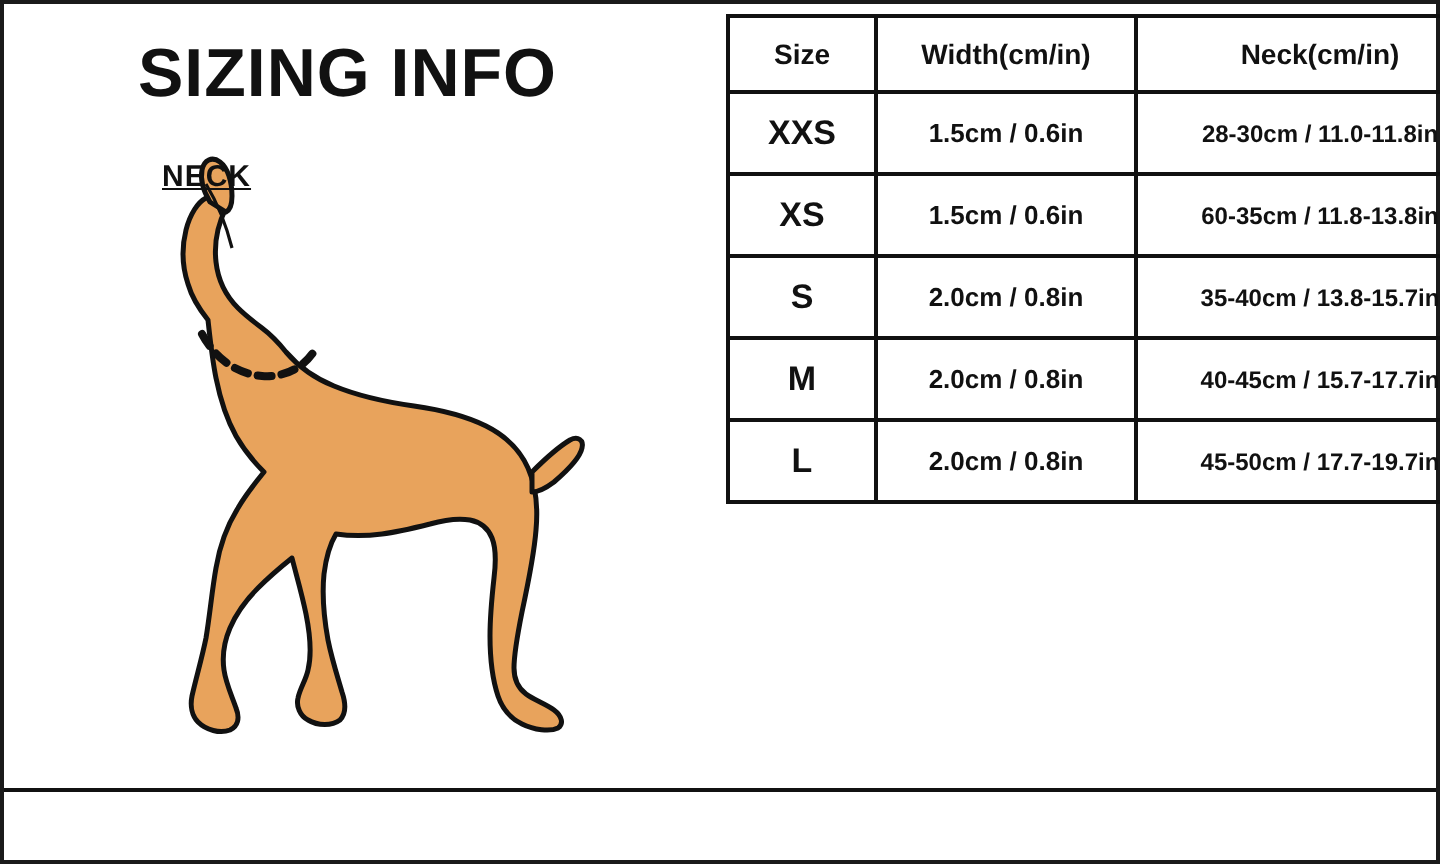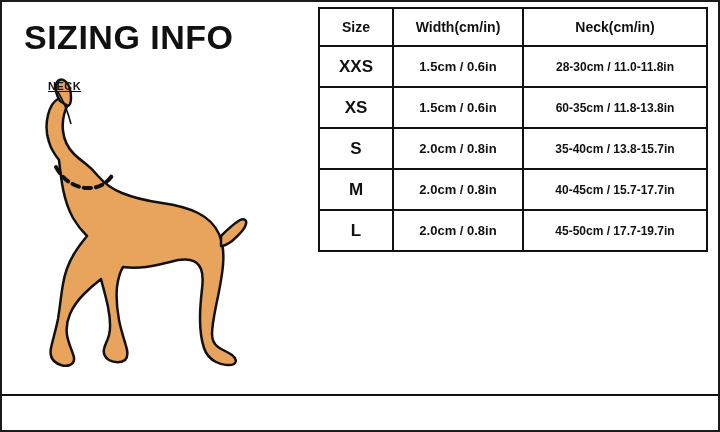--- a/index.html
+++ b/index.html
@@ -29,43 +29,44 @@
     height: 392px;
     display: flex;
     flex-direction: row;
   }
   
   #left-panel {
     position: relative;
     width: 310px;
     height: 392px;
     flex: 0 0 310px;
+    margin-left: 45px;
   }
   #sizing-title {
     position: absolute;
     left: 22px;
     top: 16px;
     font-size: 34px;
     font-weight: bold;
     letter-spacing: 0.5px;
     color: #111111;
     font-family: "Liberation Sans", sans-serif;
   }
   #dog-figure {
     position: absolute;
     left: 14px;
     top: 66px;
     width: 290px;
     height: 300px;
   }
   #neck-label {
     position: absolute;
-    left: 46px;
+    left: 34px;
     top: 78px;
-    font-size: 11px;
+    font-size: 15px;
     font-weight: bold;
     color: #111111;
     letter-spacing: 0.5px;
     text-decoration: underline;
   }
   
   #table-wrap {
     position: relative;
     flex: 1 1 auto;
     padding: 5px 12px 10px 6px;

